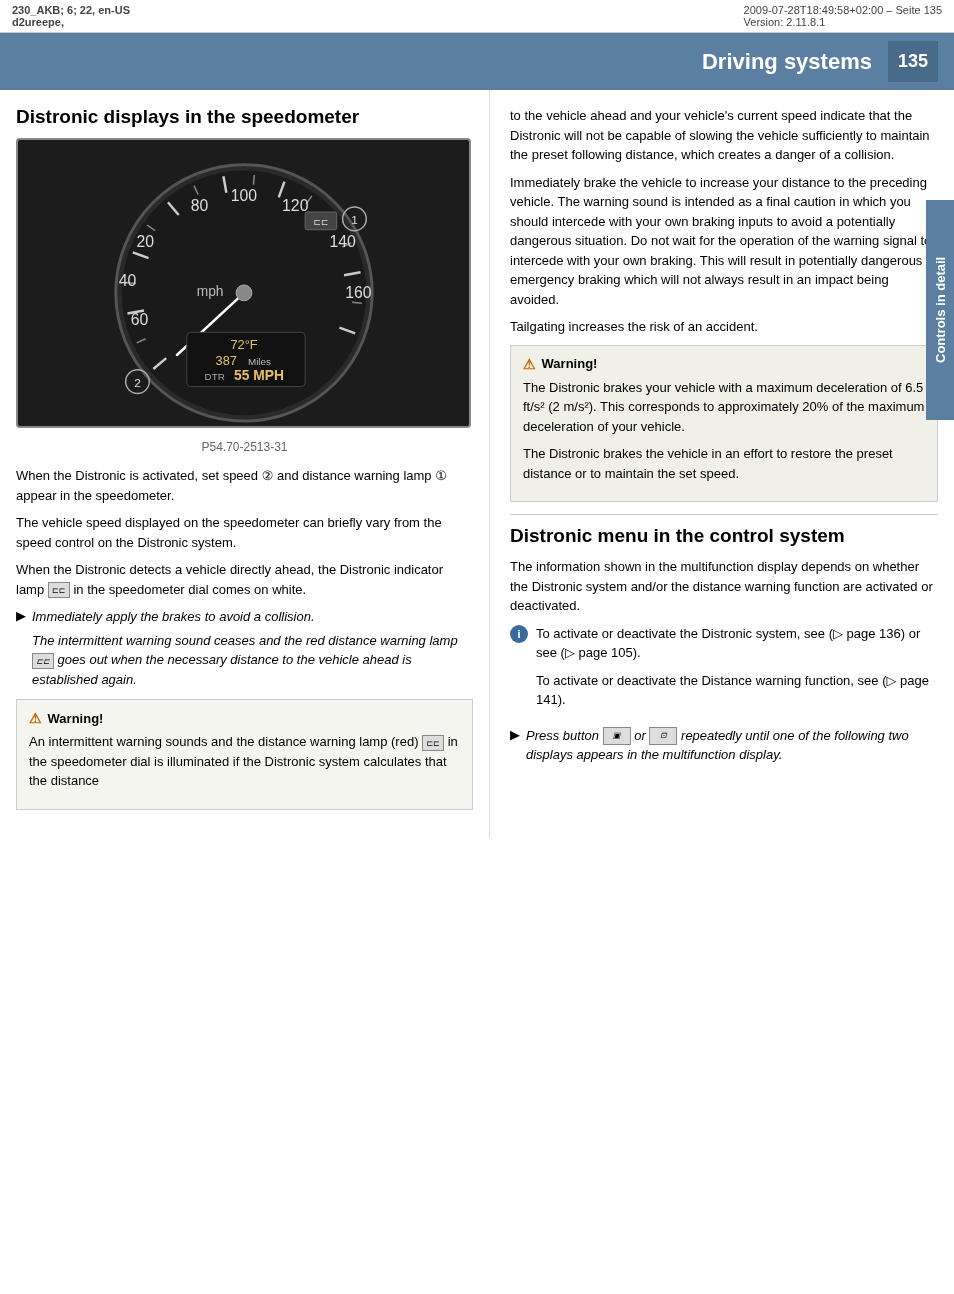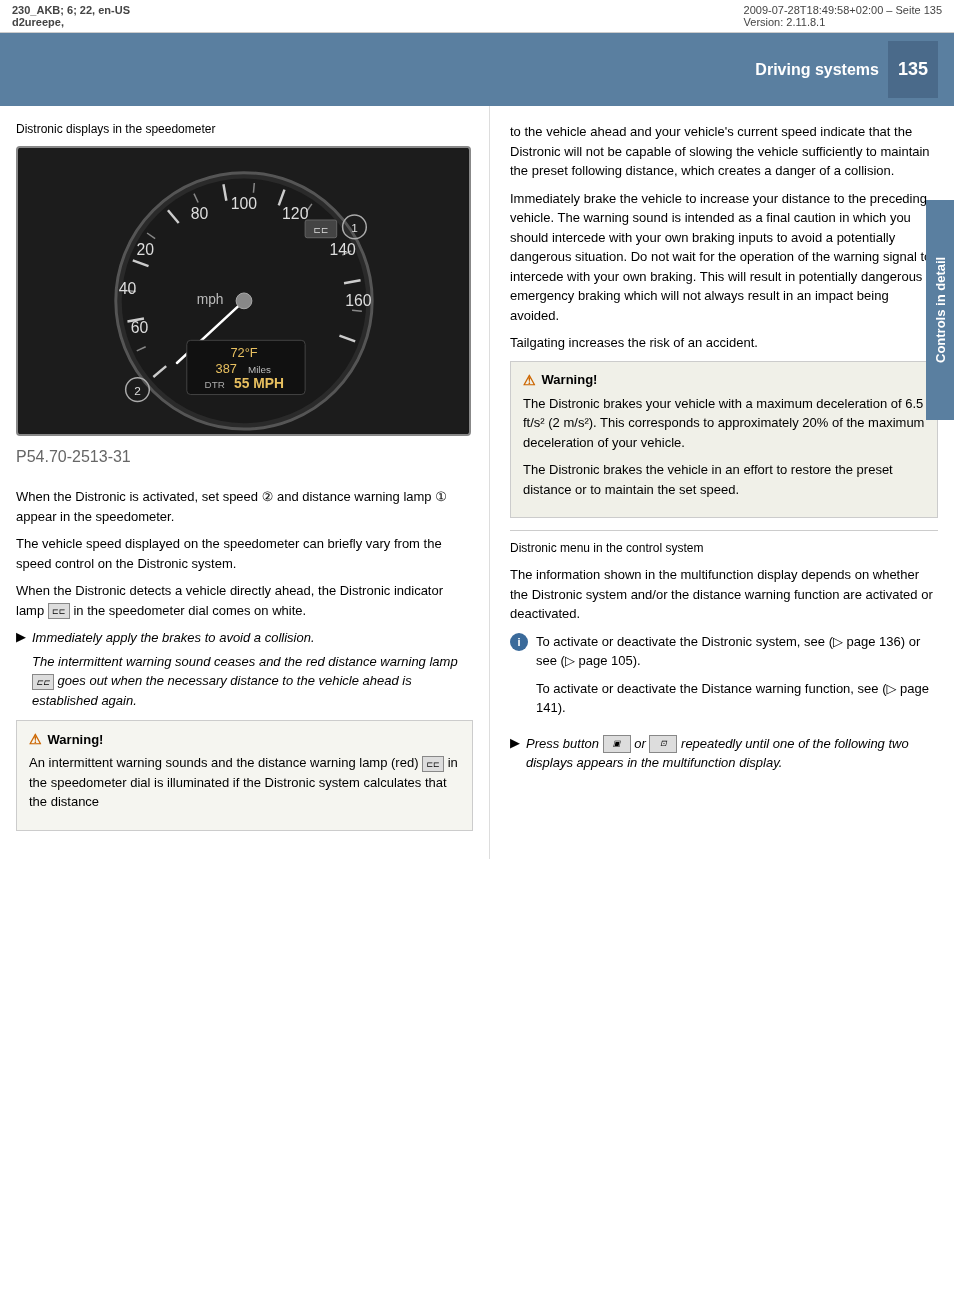--- a/index.html
+++ b/index.html
@@ -27,30 +27,30 @@
     .page-header {
       background: #5a7fa0;
       display: flex;
       justify-content: flex-end;
       align-items: center;
       padding: 8px 16px;
       margin-bottom: 0;
     }
     .page-header-title {
       color: #fff;
-      font-size: 16px;
+      font-size: 22px;
       font-weight: bold;
     }
     .page-number {
       color: #fff;
       font-size: 18px;
       font-weight: bold;
       background: #4a6a8a;
-      padding: 18px 10px;
-      margin-left: 9px;
+      padding: 10px 10px;
+      margin-left: 16px;
     }
 
     
     .side-tab {
       position: absolute;
       right: 0;
       top: 200px;
       width: 28px;
       background: #5a7fa0;
       color: #fff;
@@ -81,22 +81,22 @@
       border-right: 1px solid #ddd;
     }
 
     
     .right-col {
       width: 464px;
       padding: 16px 16px 16px 20px;
     }
 
     .section-title {
-      font-weight: normal;
-      font-size: 12px;
+      font-weight: bold;
+      font-size: 19px;
       margin-bottom: 10px;
     }
 
     
     .speedometer-container {
       background: #1a1a1a;
       border: 2px solid #888;
       border-radius: 4px;
       margin-bottom: 12px;
       position: relative;
@@ -108,24 +108,24 @@
       justify-content: center;
     }
 
     
     .speedo-svg {
       width: 100%;
       height: 100%;
     }
 
     .caption-text {
-      font-size: 16px;
+      font-size: 12px;
       color: #666;
-      text-align: left;
-      margin-bottom: 21px;
+      text-align: center;
+      margin-bottom: 12px;
     }
 
     p {
       font-size: 13px;
       line-height: 1.5;
       margin-bottom: 8px;
     }
 
     .bullet-item {
       display: flex;

